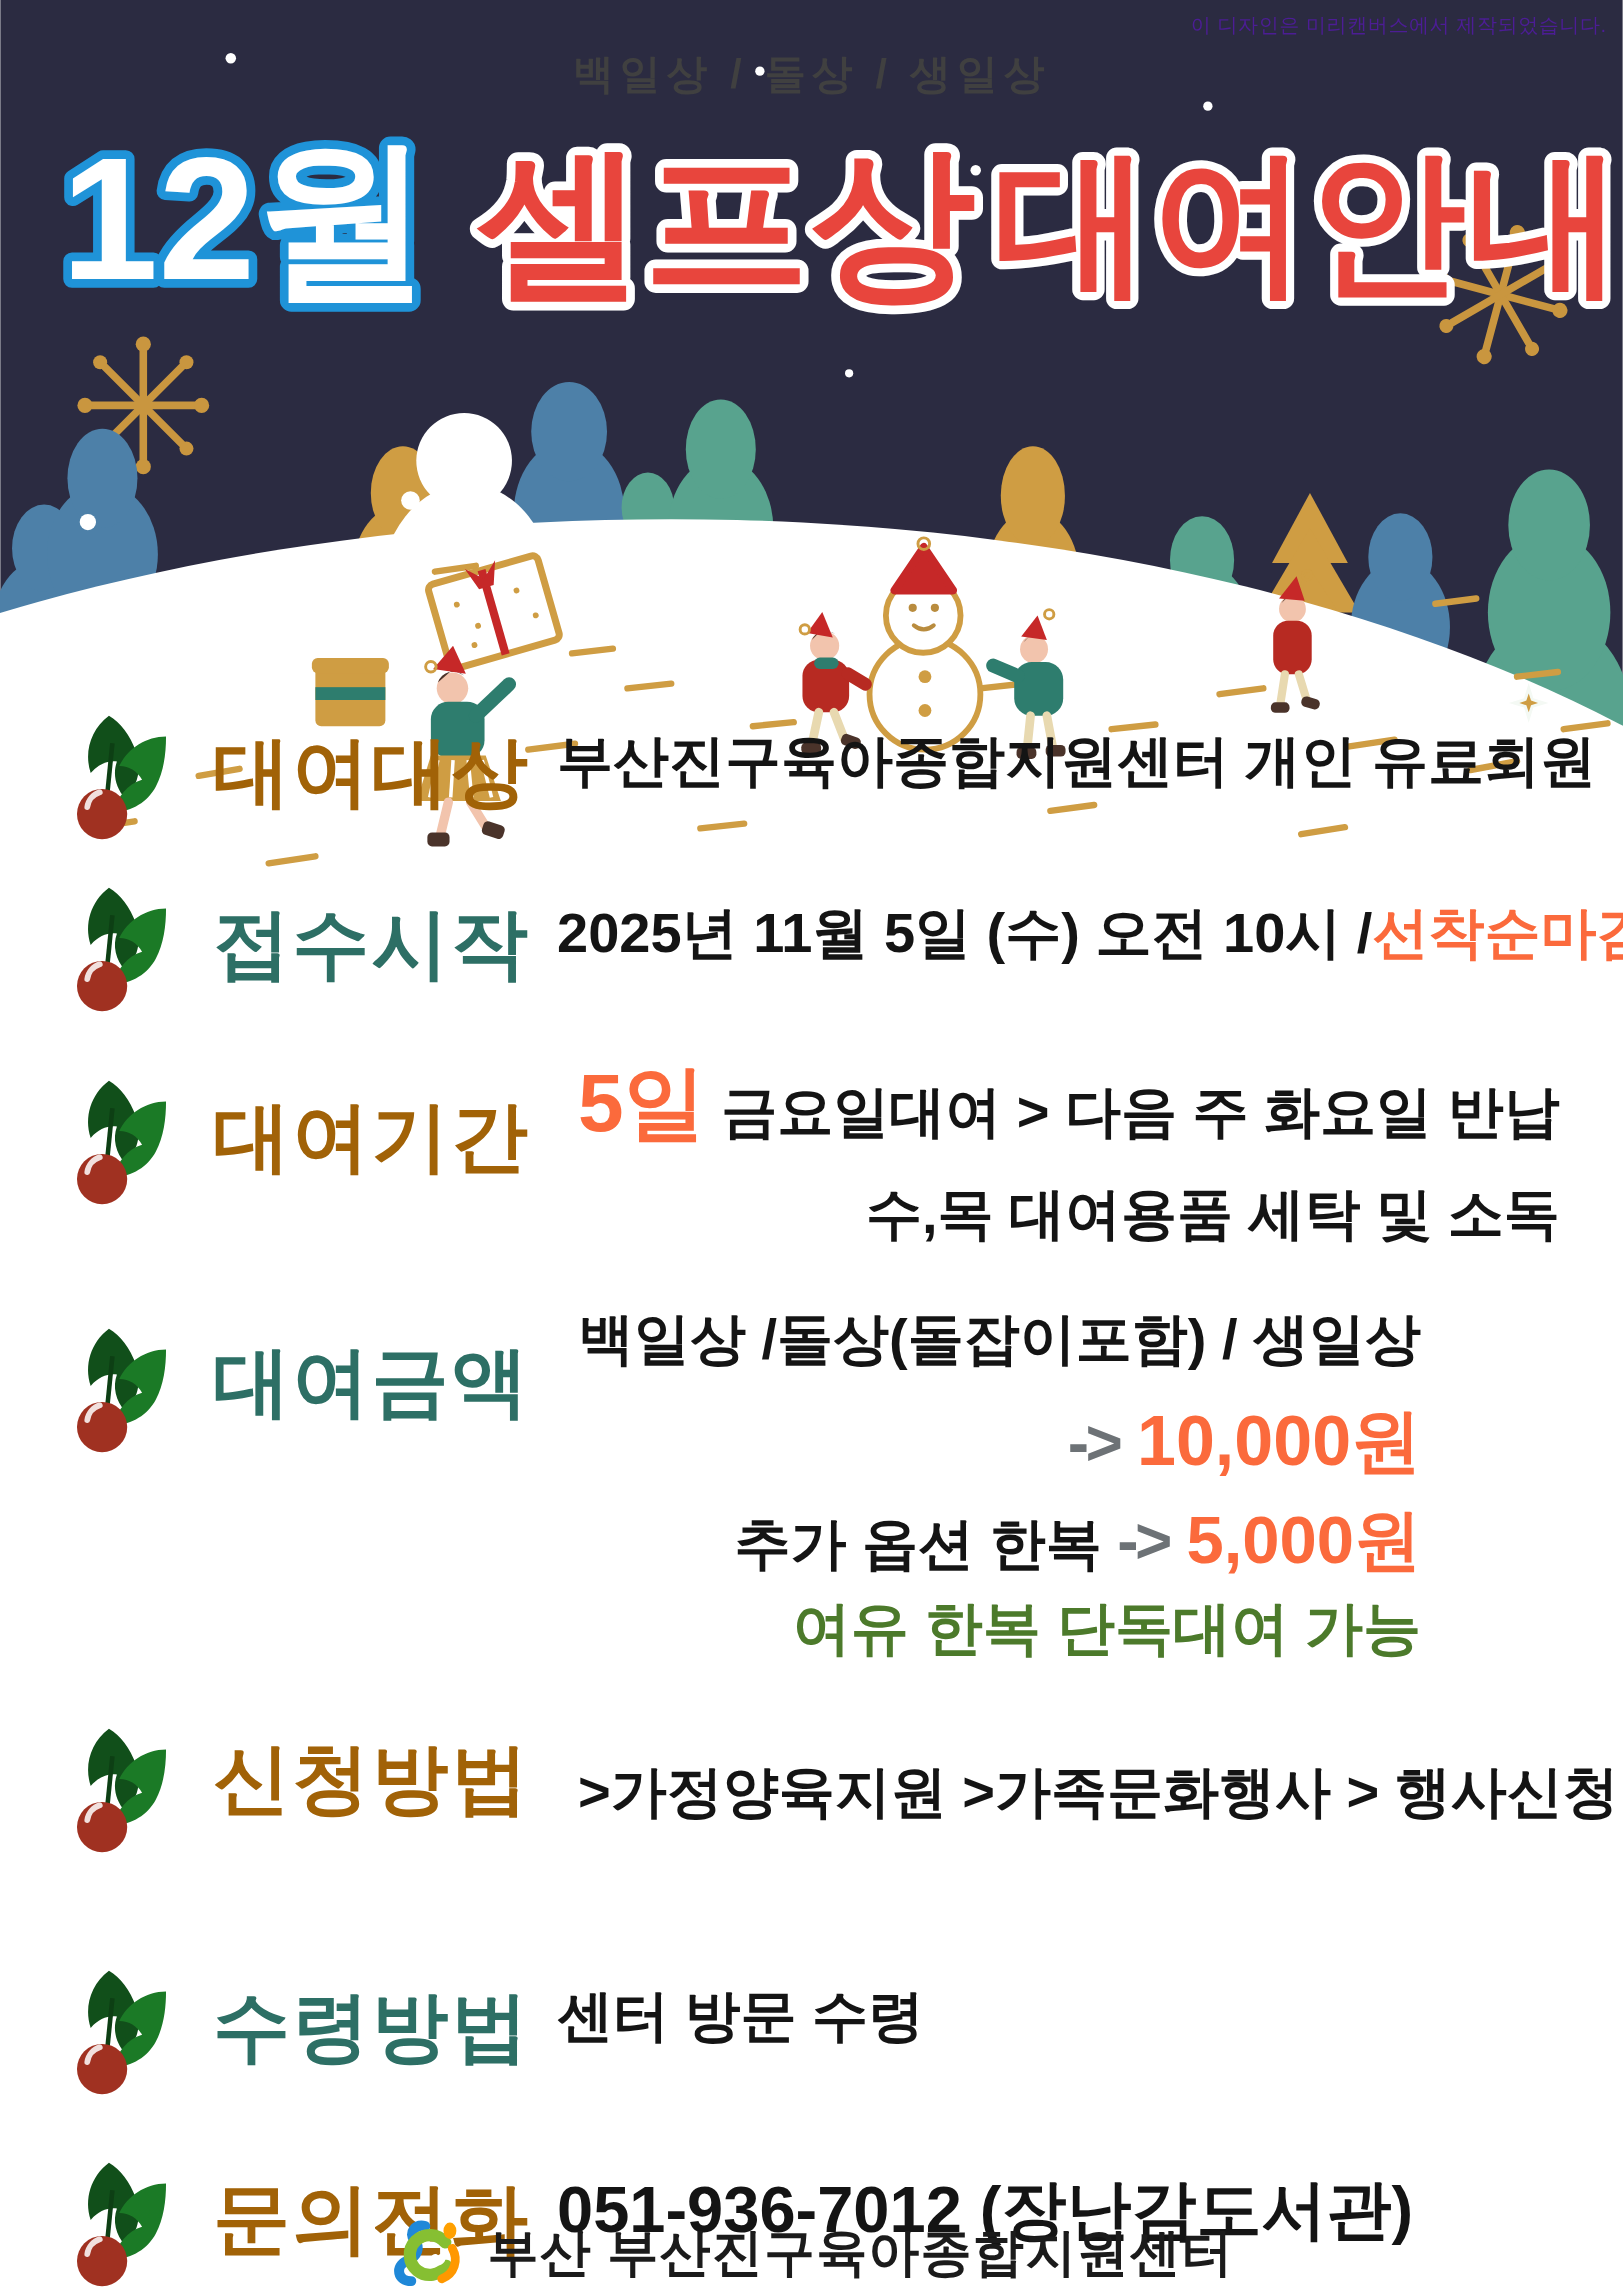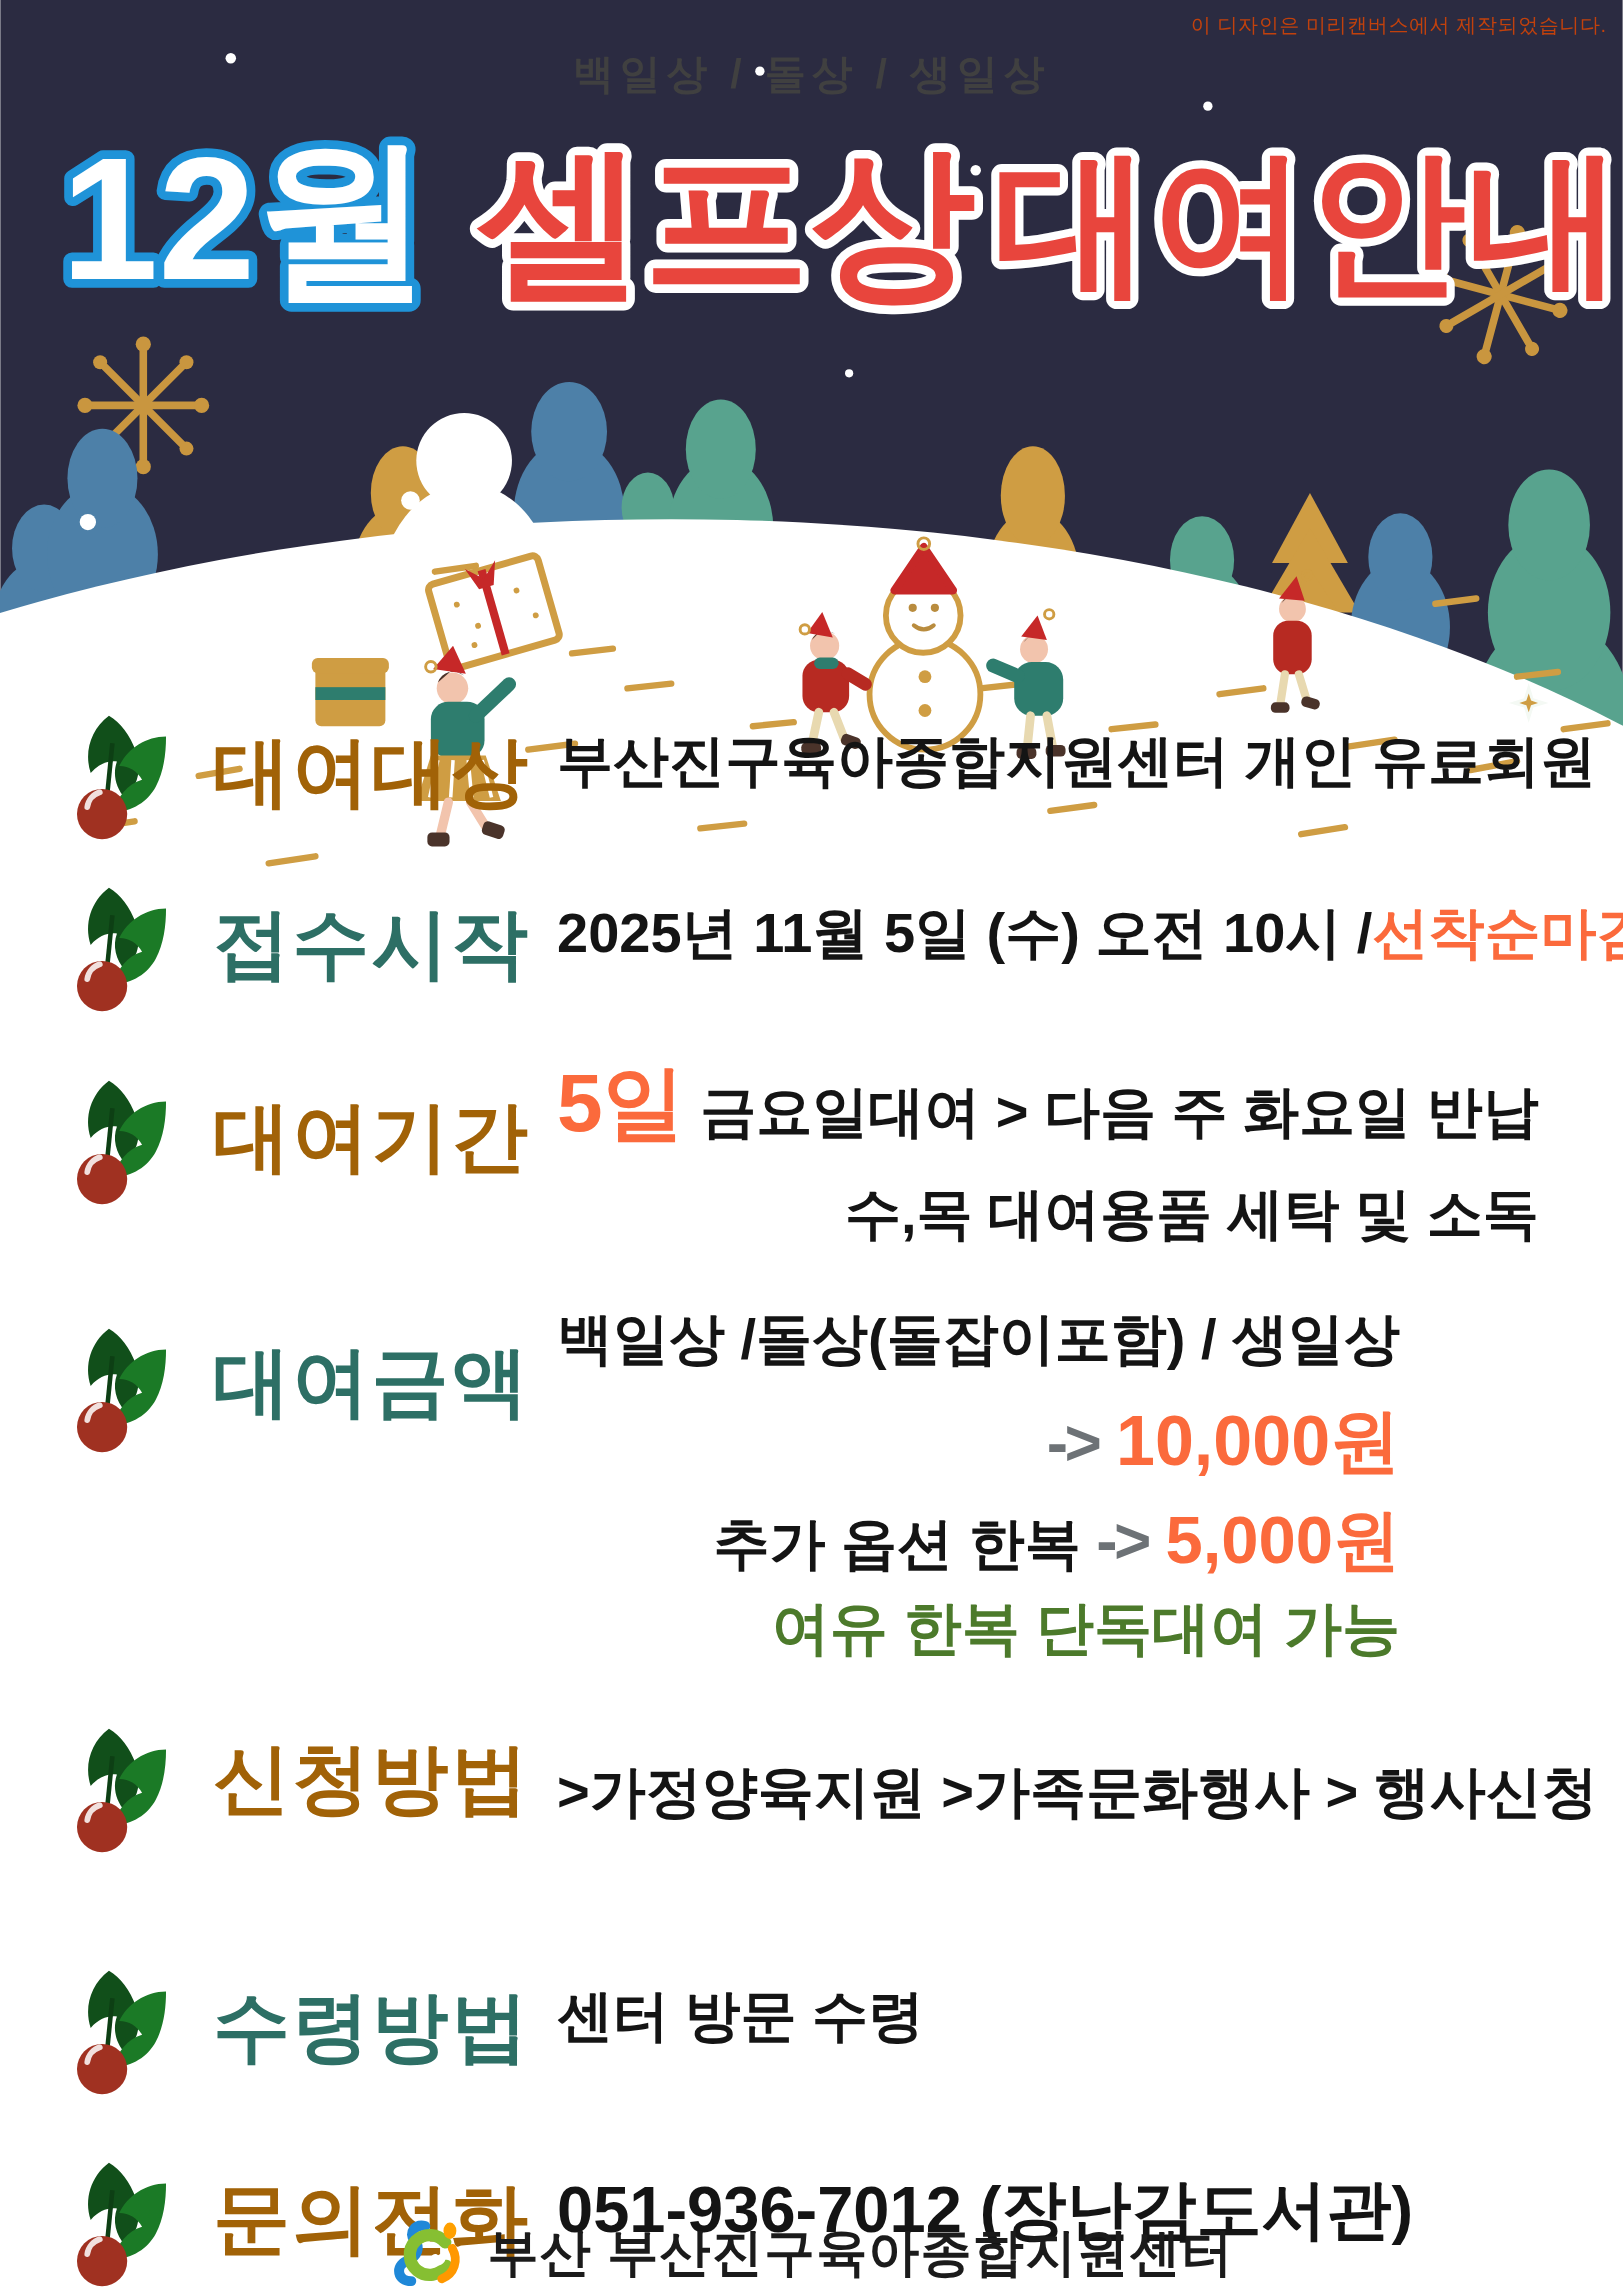--- a/index.html
+++ b/index.html
@@ -2,21 +2,21 @@
 <html style="font-size:9.3px"><head>
 <meta charset="utf-8">
 <style>
   html,body{margin:0;padding:0;background:#ffffff;}
   *{box-sizing:border-box;font-family:"Liberation Sans","DejaVu Sans",sans-serif;}
   #poster{position:relative;width:1623px;height:2295px;background:#ffffff;overflow:hidden;}
 
   
   #scene{position:absolute;top:0;left:0;width:1623px;height:910px;display:block;}
 
-  .watermark{position:absolute;top:11.7px;right:16.3px;font-size:20px;color:#c2410c;letter-spacing:0.6px;}
+  .watermark{position:absolute;top:11.7px;right:16.3px;font-size:20px;color:#4c1d95;letter-spacing:0.6px;}
 
   .subtitle{position:absolute;top:47px;left:0;width:100%;text-align:center;
             font-size:41px;font-weight:700;color:#404040;letter-spacing:5.8px;}
 
   .title-svg{position:absolute;top:75px;left:0;}
   .title-svg text{font-family:"Liberation Sans","DejaVu Sans",sans-serif;font-weight:900;}
   .t-month{fill:#ffffff;stroke:#1f93d8;stroke-width:30px;paint-order:stroke;stroke-linejoin:round;font-size:300px;}
   .t-red{fill:#e8453d;stroke:#ffffff;stroke-width:30px;paint-order:stroke;stroke-linejoin:round;font-size:285px;}
   .t-red2{fill:#e8453d;stroke:#ffffff;stroke-width:28px;paint-order:stroke;stroke-linejoin:round;font-size:270px;}
 
@@ -26,21 +26,21 @@
   .heading{position:absolute;left:213px;top:0;font-size:77px;font-weight:900;letter-spacing:2.3px;white-space:nowrap;}
   .body{position:absolute;left:557px;top:8.2px;font-size:56px;font-weight:800;color:#141414;line-height:1.15;white-space:nowrap;text-align:right;}
   .navy{color:#a16207;}
   .teal{color:#2d6f65;}
   .orange{color:#fb6a3c;}
   .green{color:#4c7a2b;}
   .big-days{font-size:82px;color:#fb6a3c;font-weight:900;}
   .price{font-size:70px;color:#fb6a3c;font-weight:900;}
   .price2{font-size:67px;color:#fb6a3c;font-weight:900;}
   .arrow{font-size:64px;color:#6d7276;font-weight:900;letter-spacing:-3.5px;}
-  .mline{white-space:nowrap;}
+  .mline{white-space:nowrap;margin-left:21px;}
 
   
   #footer{position:absolute;top:2212px;left:0;width:1623px;display:flex;justify-content:center;align-items:center;gap:16.3px;}
   #footer .org{font-size:51px;font-weight:700;color:#1b1b1b;letter-spacing:1.2px;}
 </style>
 </head>
 <body>
 
 <div id="poster">
 

